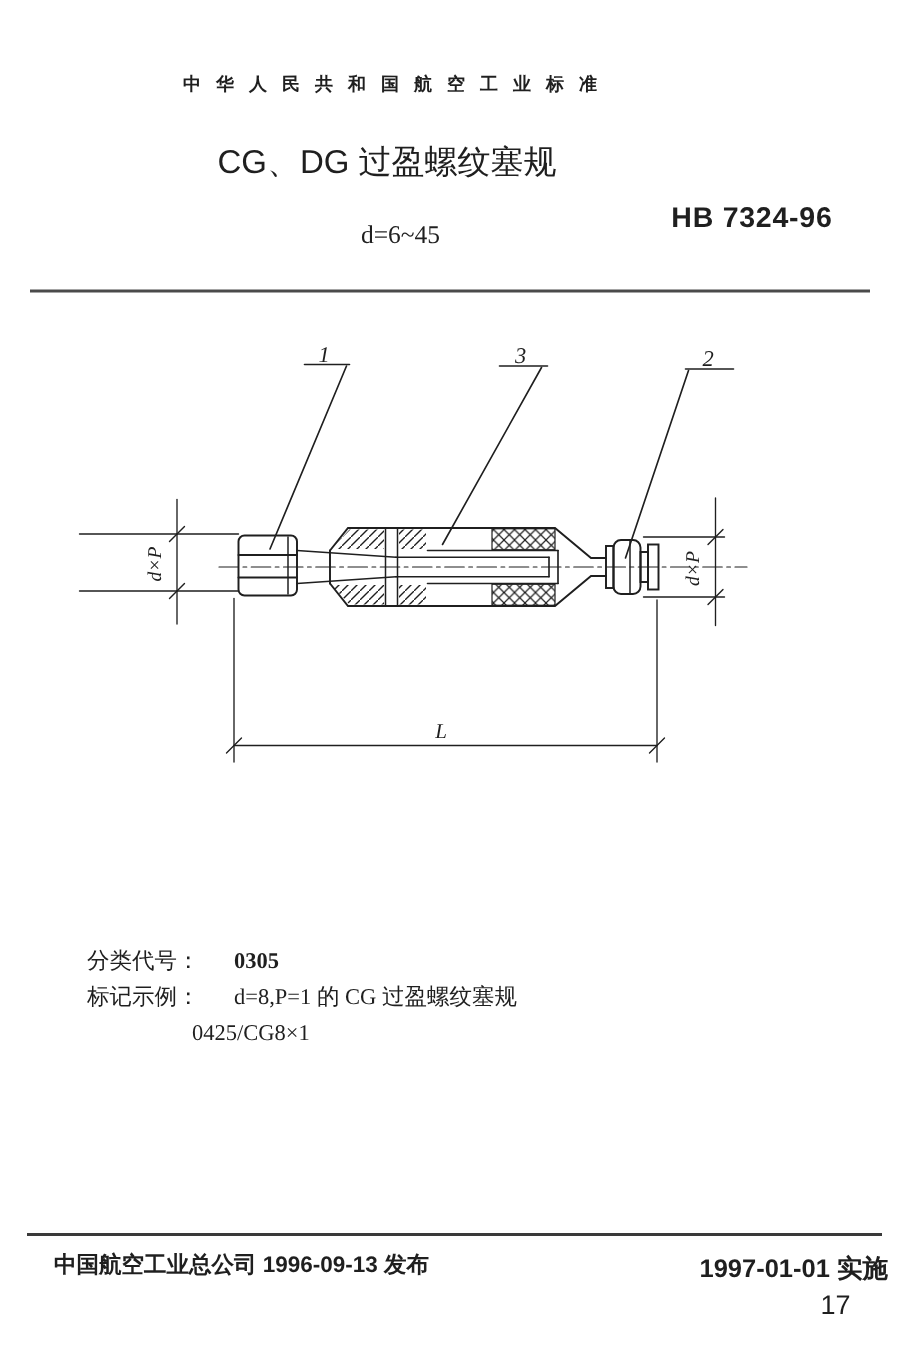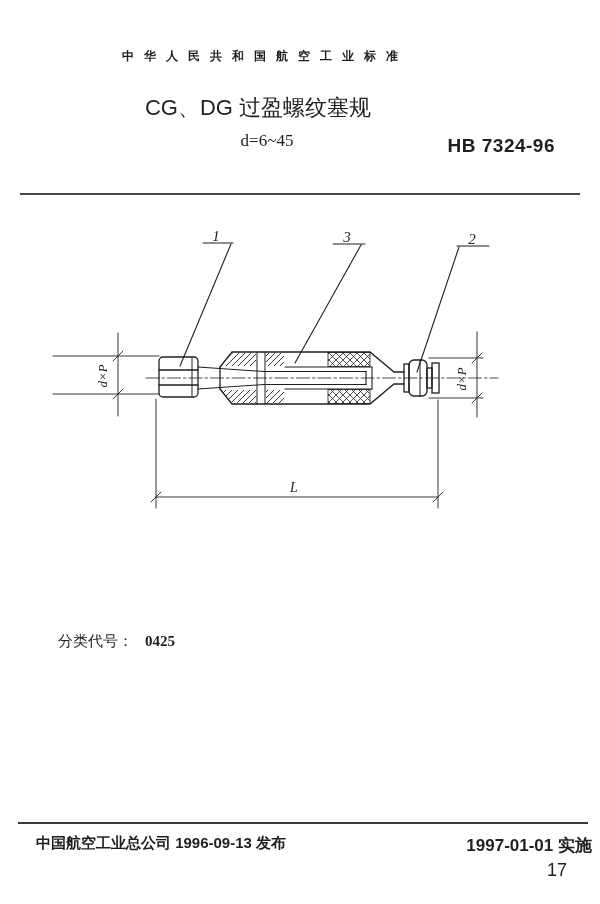--- a/index.html
+++ b/index.html
@@ -19,21 +19,21 @@
     letter-spacing:10px;
     white-space:nowrap;
   }
   .title2{
     top:93px;left:0;width:516px;
     text-align:center;
     font-size:22px;font-weight:normal;
     white-space:nowrap;
   }
   .d-range{
-    top:131px;left:0;width:534px;
+    top:147px;left:0;width:534px;
     text-align:center;
     font-family:"Liberation Serif",serif;
     font-size:17px;
   }
   .std-no{
     top:135px;right:45px;
     font-size:19px;font-weight:bold;
     letter-spacing:0.5px;
   }
   .rule-top{
@@ -41,21 +41,21 @@
     border-top:2px solid #4a4a4a;
   }
   .drawing-wrap{top:220px;left:0;width:600px;height:310px;}
   .notes{
     top:629px;left:58px;
     font-family:"Liberation Serif",serif;
     font-size:15px;
     line-height:24px;
   }
   .notes .row{white-space:nowrap;}
-  .notes .lbl{display:inline-block;margin-right:12px;}
+  .notes .lbl{display:inline-block;margin-right:23px;}
   .notes .code{font-weight:bold;}
   .notes .indent{padding-left:70px;}
   .rule-bottom{
     top:822px;left:18px;width:570px;height:0;
     border-top:2px solid #3a3a3a;
   }
   .footer-left{
     top:834px;left:36px;
     font-size:15px;font-weight:bold;
     white-space:nowrap;
@@ -177,20 +177,26 @@
     <text x="472" y="24">2</text>
     <text x="107" y="156" font-size="13" transform="rotate(-90 107 156)">d×P</text>
     <text x="466" y="159" font-size="13" transform="rotate(-90 466 159)">d×P</text>
     <text x="294" y="272" font-size="14">L</text>
   </g>
 </svg>
 </div>
 
 <div class="abs notes">
   <div class="row">
-    <span class="lbl">分类代号：</span><span class="code">0425</span>
+    <span class="lbl">分类代号：</span><span class="code">0305</span>
+  </div>
+  <div class="row">
+    <span class="lbl">标记示例：</span><span>d=8,P=1 的 CG 过盈螺纹塞规</span>
+  </div>
+  <div class="row indent">
+    <span>0425/CG8×1</span>
   </div>
 </div>
 
 <div class="abs rule-bottom"></div>
 <div class="abs footer-left">中国航空工业总公司 1996-09-13 发布</div>
 <div class="abs footer-right">1997-01-01 实施</div>
 <div class="abs page-num">17</div>
 
 </body></html>

